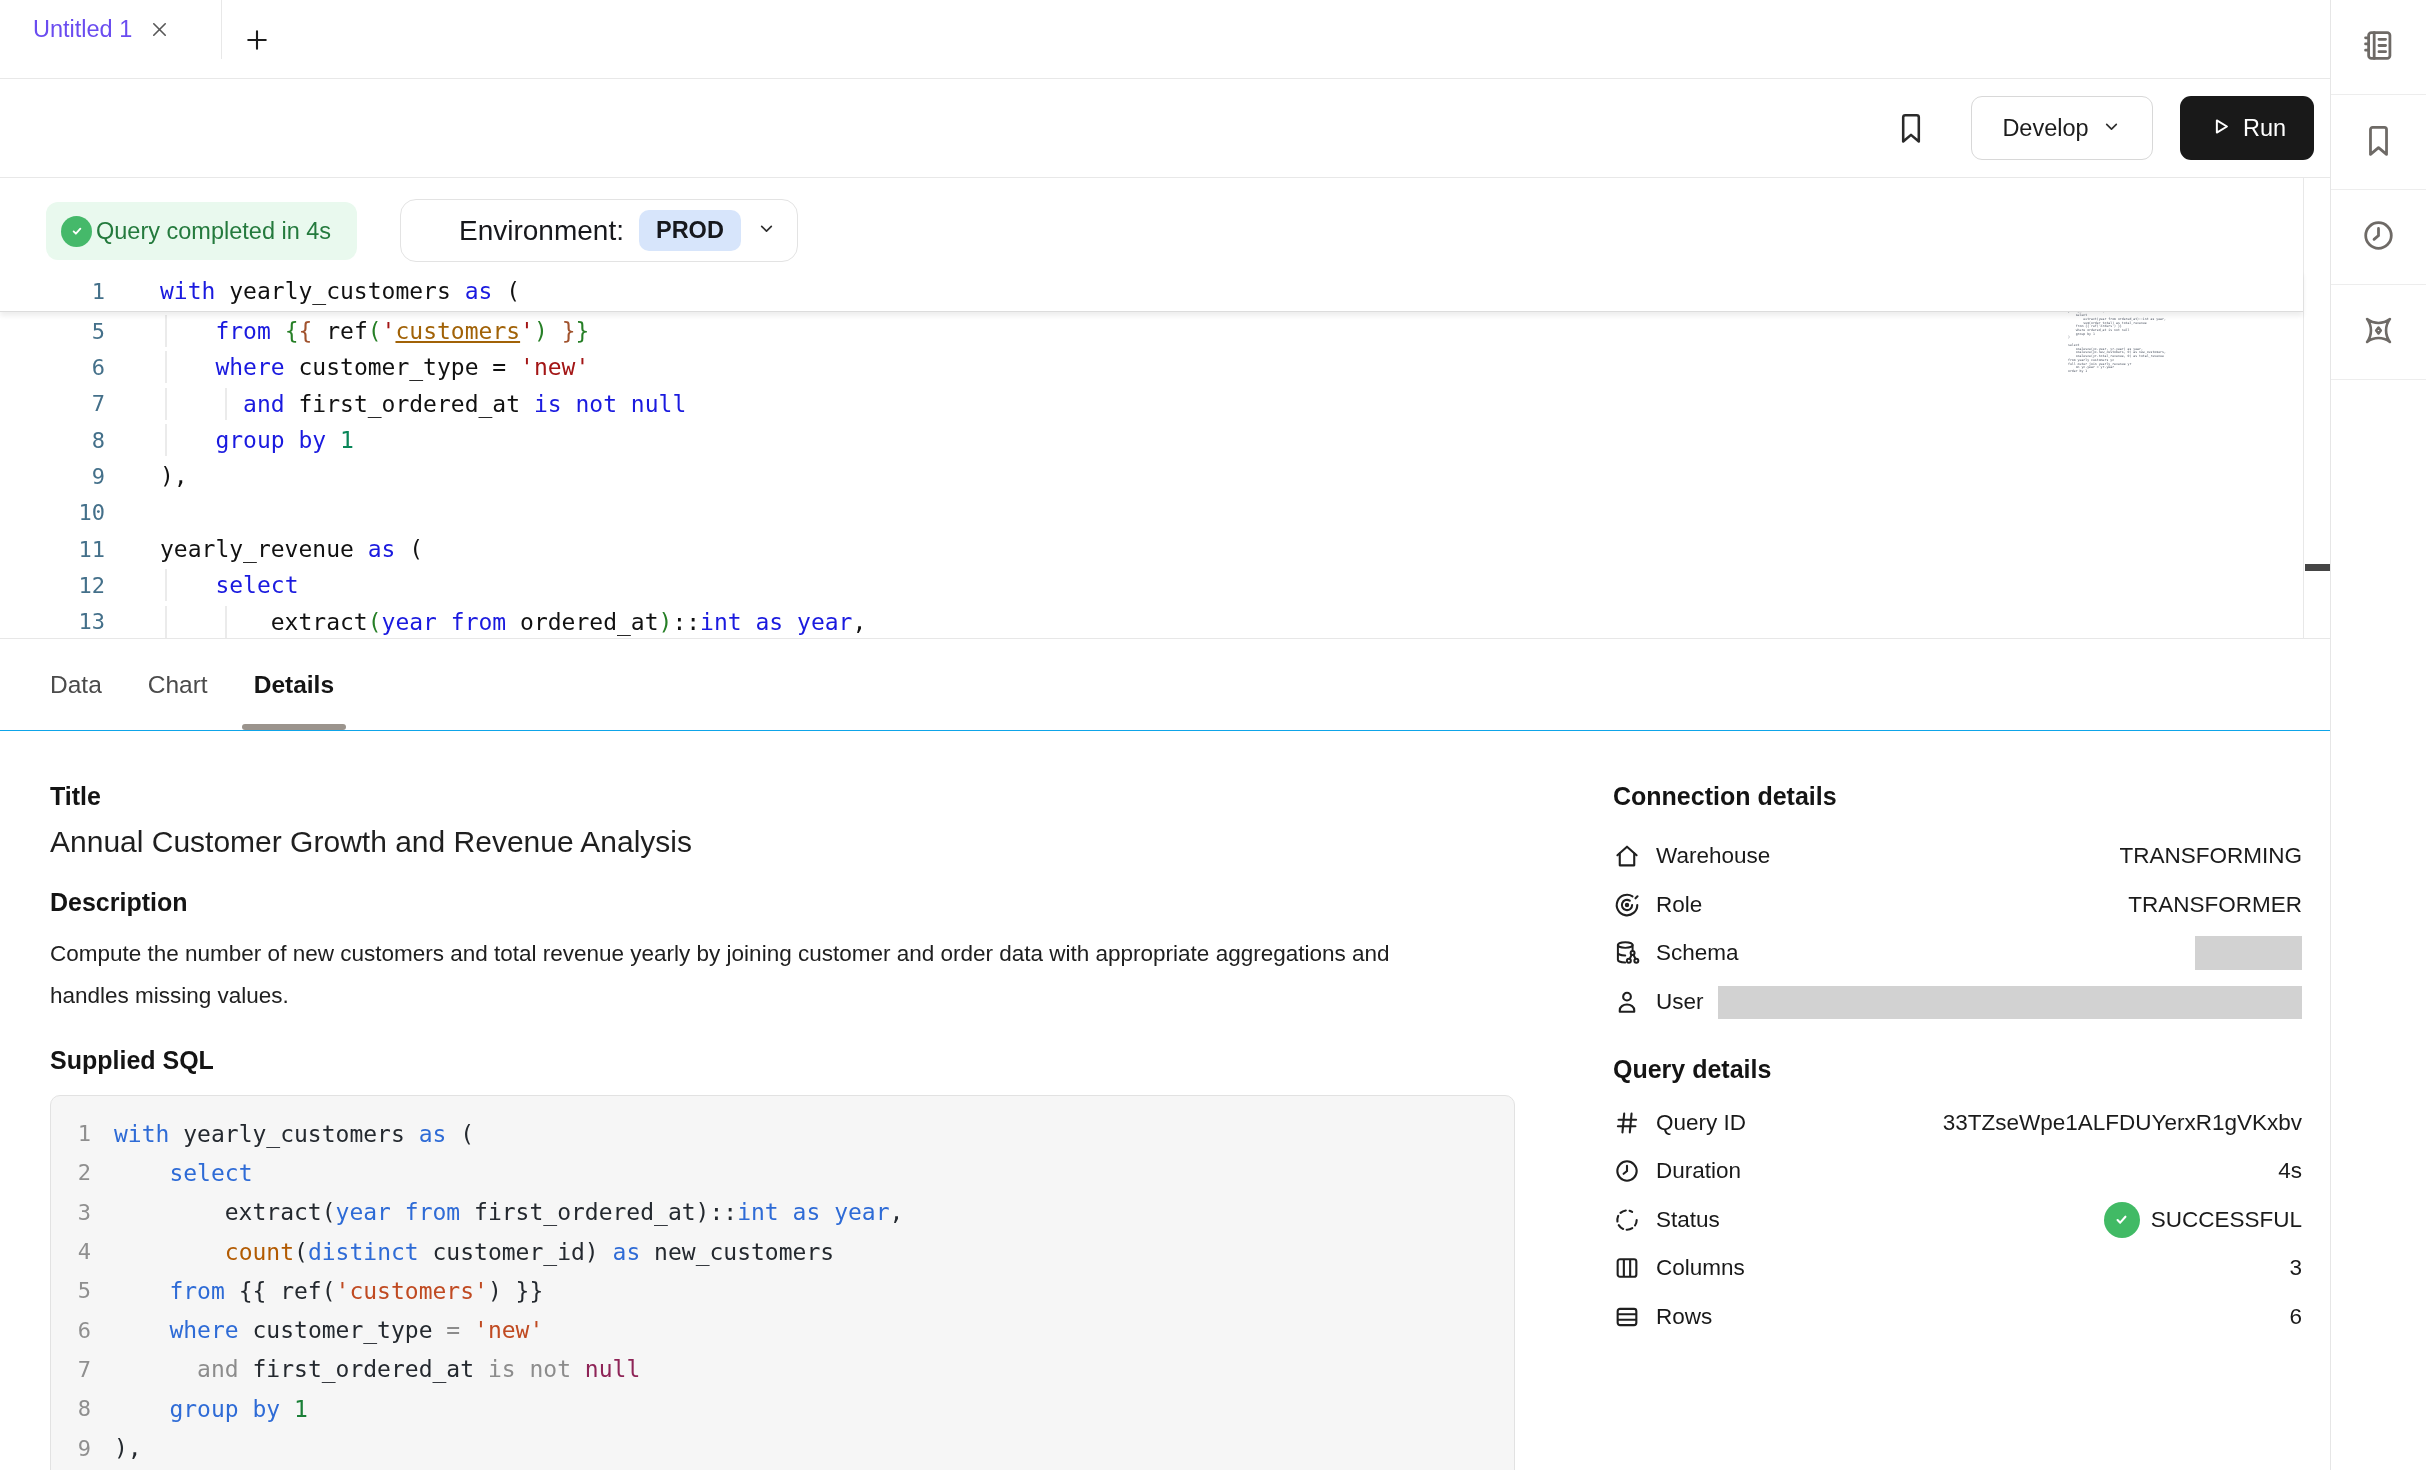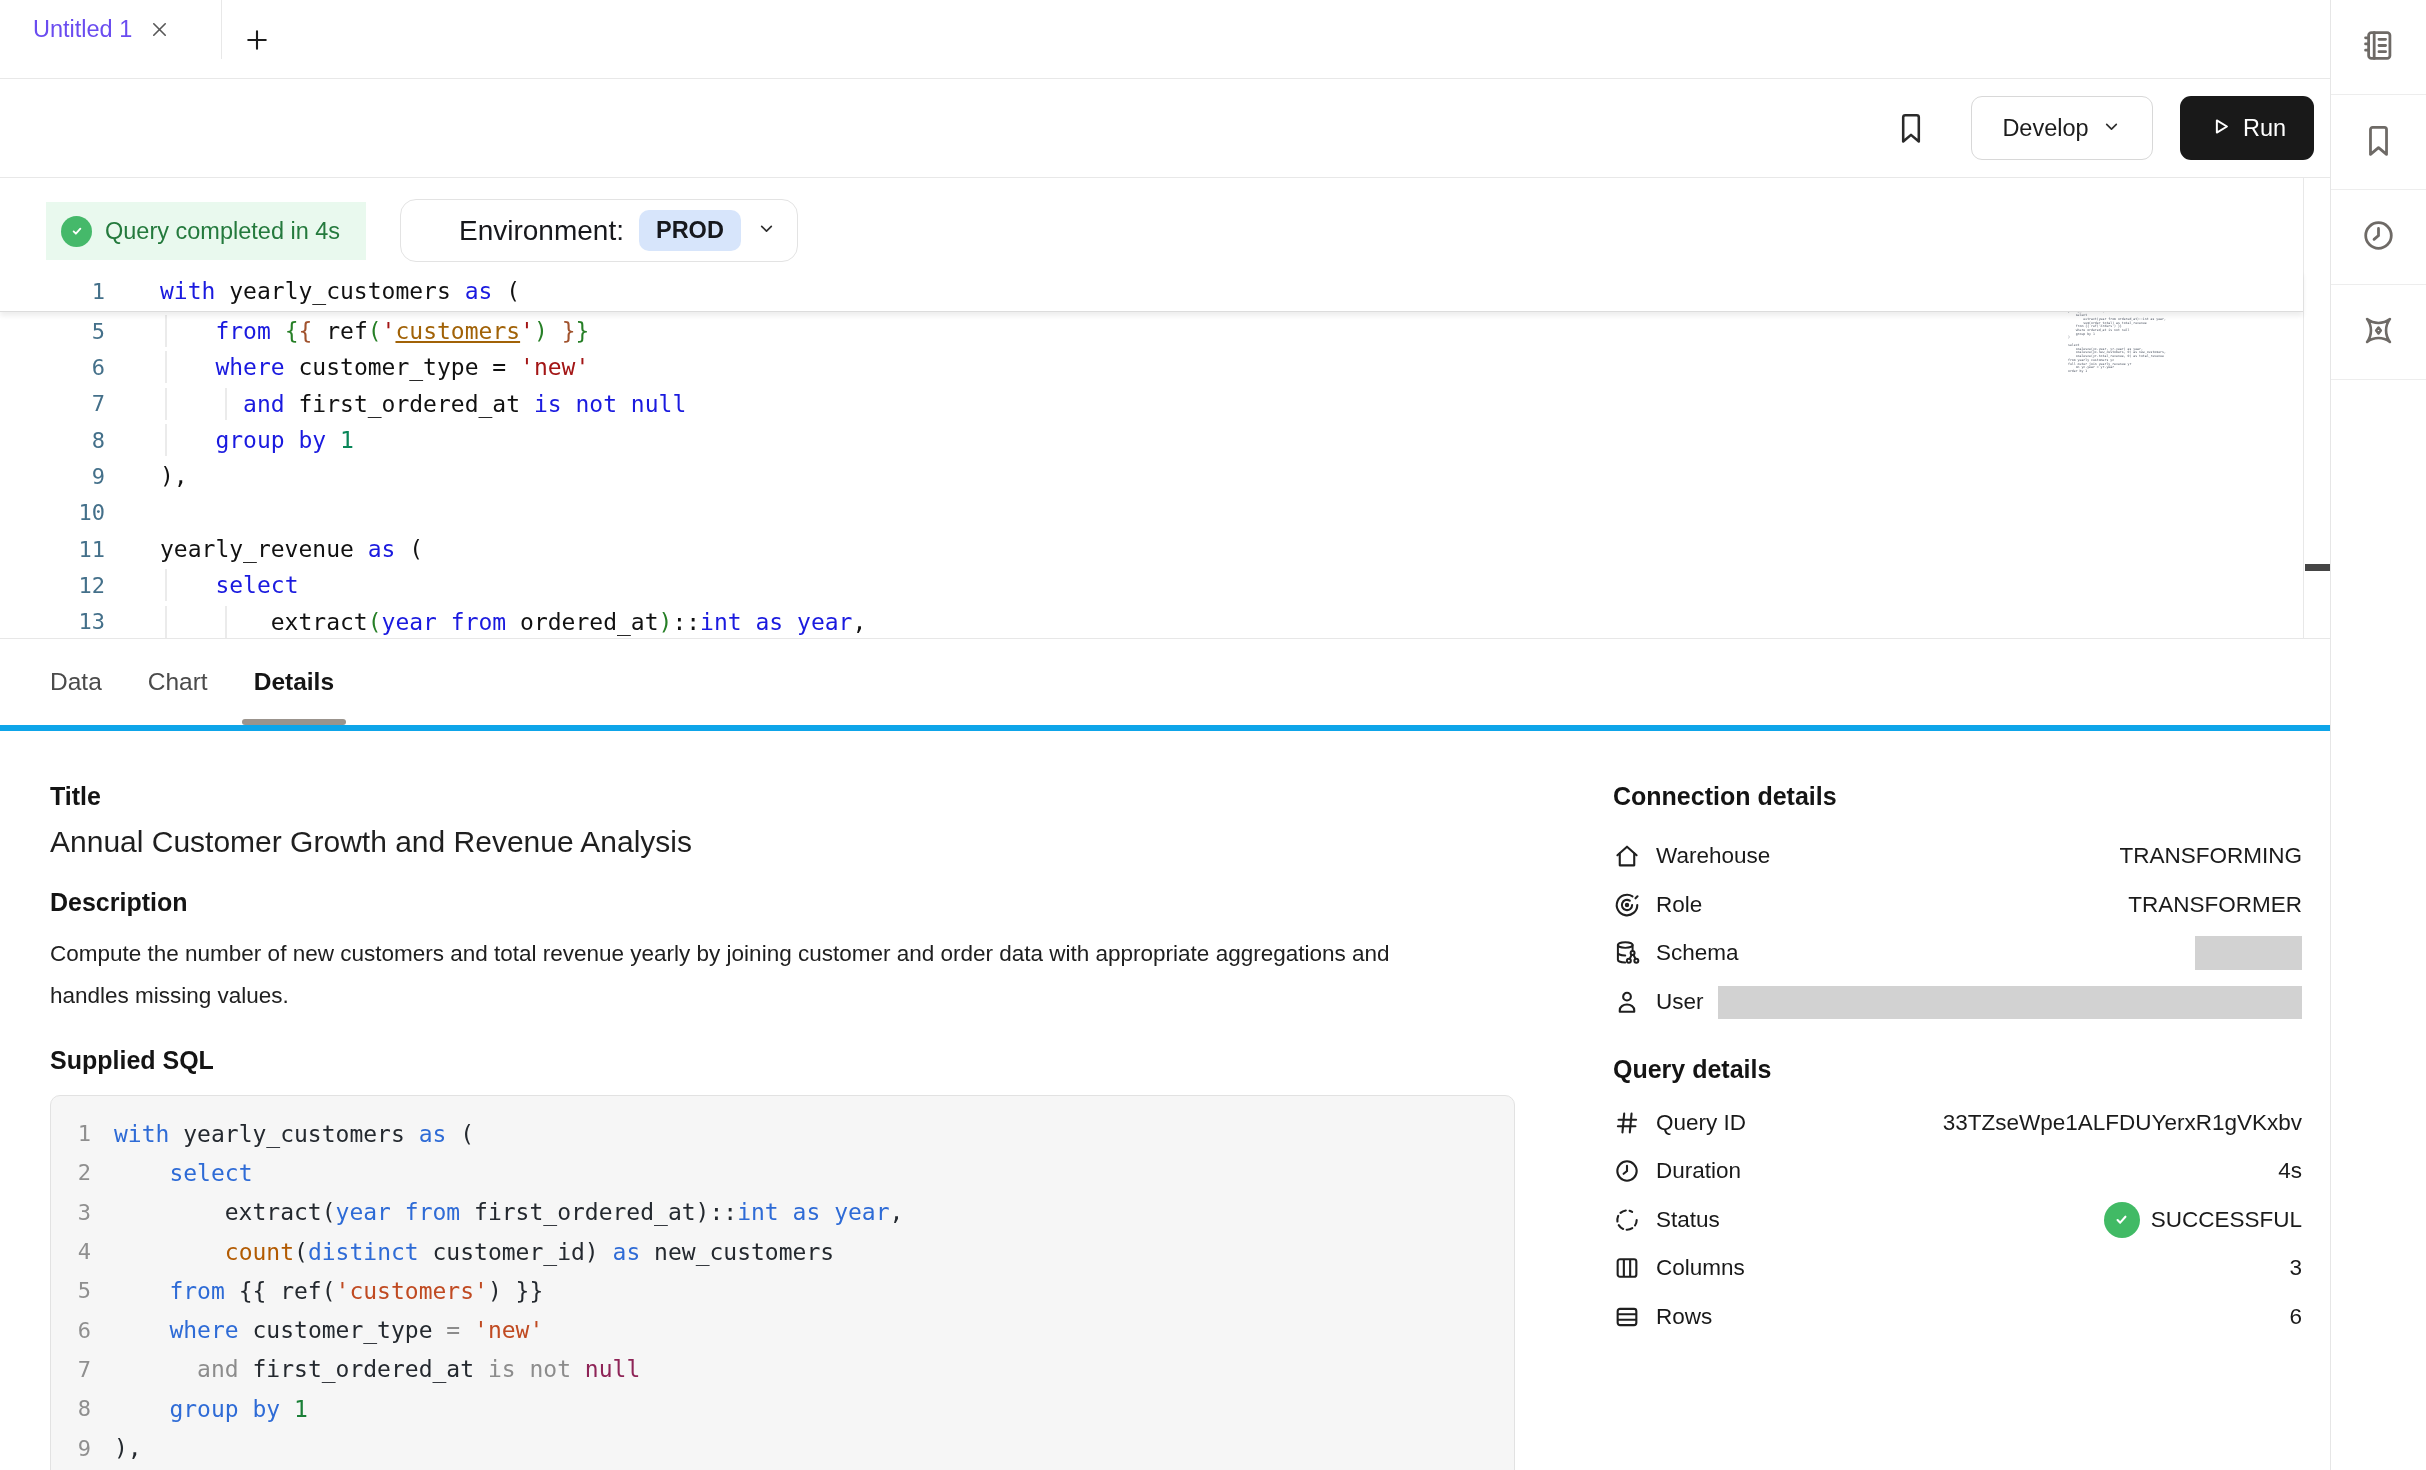--- a/index.html
+++ b/index.html
@@ -26,21 +26,21 @@
   .bm-btn svg { width:36px; height:36px; color:#2a2a2a; }
   .develop-btn { position:absolute; left:1971px; top:17px; width:182px; height:64px; border:1.5px solid #d8d8d8; border-radius:11px; background:#fff; display:flex; align-items:center; justify-content:center; gap:12px; cursor:pointer; }
   .develop-btn .lbl { font-size:23.5px; color:#1c1c1c; }
   .develop-btn svg { width:21px; height:21px; color:#2f2f2f; }
   .run-btn { position:absolute; left:2180px; top:17px; width:134px; height:64px; border-radius:11px; background:#191919; display:flex; align-items:center; justify-content:center; gap:10px; cursor:pointer; }
   .run-btn .lbl { font-size:23.5px; color:#fff; font-weight:500; }
   .run-btn svg { width:25px; height:25px; }
 
   
   .editor-area { position:absolute; top:178px; left:0; width:2330px; height:461px; background:#fff; border-bottom:1px solid #e7e7e7; box-shadow:0 5px 6px -3px rgba(0,0,0,.06); }
-  .status-pill { position:absolute; left:46px; top:24px; height:58px; background:#e9f9ee; border-radius:0; display:flex; align-items:center; padding:0 26px 0 15px; gap:13px; }
+  .status-pill { position:absolute; left:46px; top:24px; height:58px; background:#e9f9ee; border-radius:12px; display:flex; align-items:center; padding:0 26px 0 15px; gap:4px; }
   .status-pill .pc { width:31px; height:31px; border-radius:50%; background:#45b96a; display:flex; align-items:center; justify-content:center; }
   .status-pill .pc svg { width:18px; height:18px; }
   .status-pill .txt { font-size:23.5px; font-weight:500; color:#247a3d; }
   .env-pill { position:absolute; left:400px; top:21px; height:63px; border:1.5px solid #e3e3e3; border-radius:16px; background:#fff; display:flex; align-items:center; padding:0 20px 0 26px; gap:15px; cursor:pointer; }
   .env-pill .elbl { font-size:28px; color:#17181c;margin-left:32px; }
   .env-pill .chip { height:41px; background:#d7e5fb; border-radius:10px; display:flex; align-items:center; padding:0 17px; font-size:23.5px; font-weight:600; color:#16181d; }
   .env-pill svg { width:21px; height:21px; color:#2f2f2f; }
   .code-row { display:flex; align-items:center; height:36.33px; }
   .code-row .ln { flex:none; width:105px; text-align:right; font-family:"DejaVu Sans Mono", monospace; font-size:22px; color:#44708a; }
   .code-row .code { margin-left:55px; font-family:"DejaVu Sans Mono", monospace; font-size:23px; white-space:pre; position:relative; color:#111; }
@@ -55,21 +55,21 @@
   .t-str { color:#a31515; } .t-strlink { color:#a16207; text-decoration:underline; }
   .t-num { color:#098658; } .t-bg { color:#267f26; } .t-bb { color:#a0522d; }
 
   
   .minimap { position:absolute; left:2068px; top:95px; width:230px; cursor:pointer; }
   .mm-line { height:3.74px; font-family:"DejaVu Sans Mono", monospace; font-size:3.2px; line-height:3.74px; white-space:pre; color:#4a5260; }
   .scroll-gutter { position:absolute; left:2303px; top:0; width:27px; height:461px; border-left:1px solid #e8e8e8; }
   .scroll-handle { position:absolute; left:1px; top:386px; width:26px; height:7px; background:#454545; cursor:grab; }
 
   
-  .rtabs { position:absolute; top:639px; left:0; width:2330px; height:92px; border-bottom:6px solid #0ea5e9; display:flex; align-items:center; padding-left:38px; gap:22px; background:#fff; }
+  .rtabs { position:absolute; top:639px; left:0; width:2330px; height:92px; border-bottom:1px solid #0ea5e9; display:flex; align-items:center; padding-left:38px; gap:22px; background:#fff; }
   .rtab { position:relative; height:100%; display:flex; align-items:center; padding:0 12px; cursor:pointer; }
   .rtab span { font-size:24.5px; color:#4b4b4b; }
   .rtab.active span { color:#151515; font-weight:600; }
   .rtab.active::after { content:""; position:absolute; left:0; right:0; bottom:0; height:6px; background:#9b948d; border-radius:3px; }
 
   
   .details-left { position:absolute; left:50px; top:781px; width:1465px; }
   .dh { font-size:25px; font-weight:700; color:#141414; line-height:30px; }
   .tval { margin-top:16px; font-size:30px; color:#1f1f1f; line-height:30px; }
   .dh2 { margin-top:30px; }

